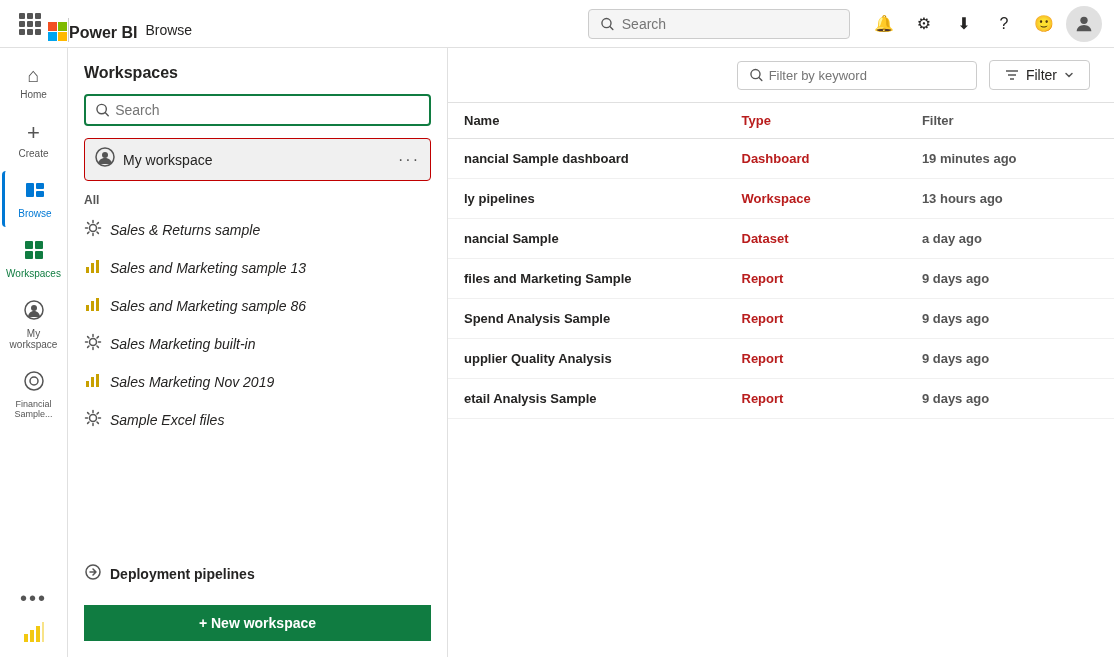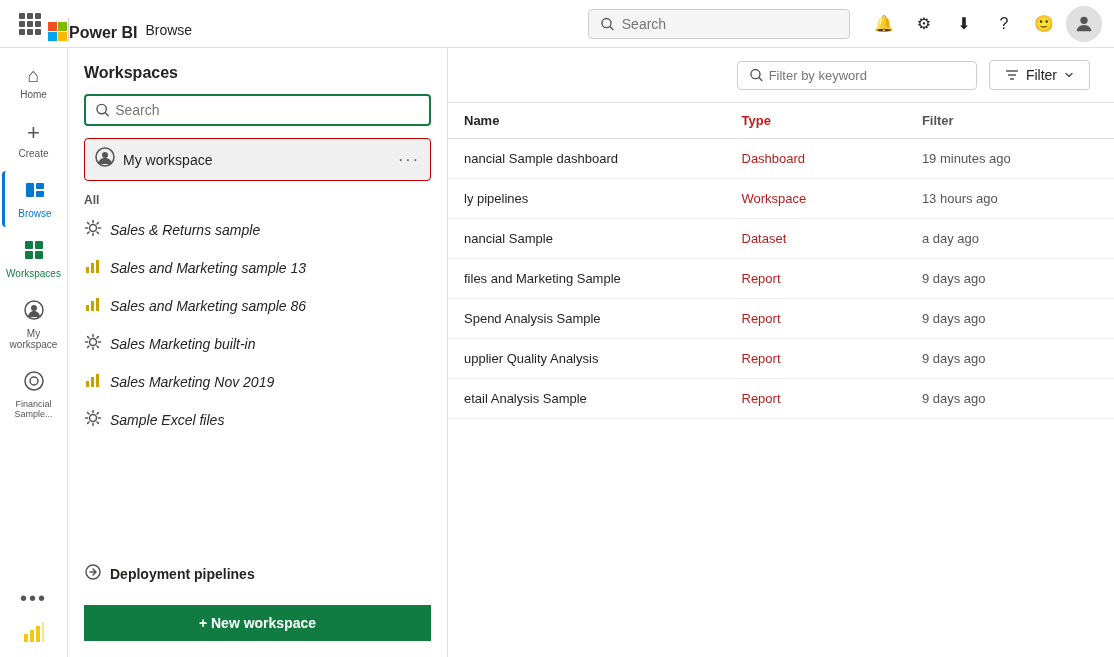--- a/index.html
+++ b/index.html
@@ -129,21 +129,21 @@
 
     
     .content-table { flex: 1; overflow-y: auto; }
     table { width: 100%; border-collapse: collapse; }
     thead th {
       text-align: left; padding: 10px 16px; font-size: 13px; font-weight: 600;
       color: #252423; border-bottom: 1px solid #e0e0e0; background: #fff;
       position: sticky; top: 0;
     }
     tbody tr { border-bottom: 1px solid #f0f0f0; }
-    tbody td { padding: 12px 16px; font-size: 13px; color: #252423; }
+    tbody td { padding: 12px 16px; font-size: 13px; color: #252423; font-weight: bold; }
     .col-name { min-width: 200px; }
     .col-type { min-width: 130px; color: #b91c1c; }
     .col-opened { min-width: 150px; color: #555; }
 
     
     .powerbi-icon { font-size: 20px; color: #F2C811; }
   </style>
 </head>
 <body>
 

